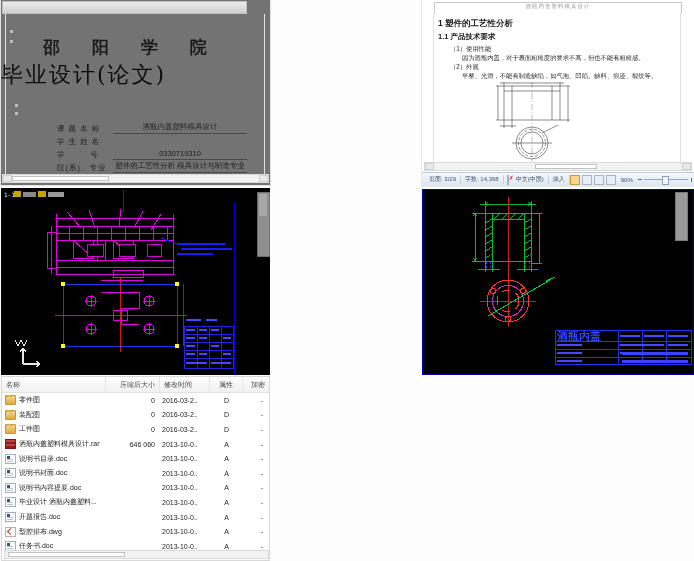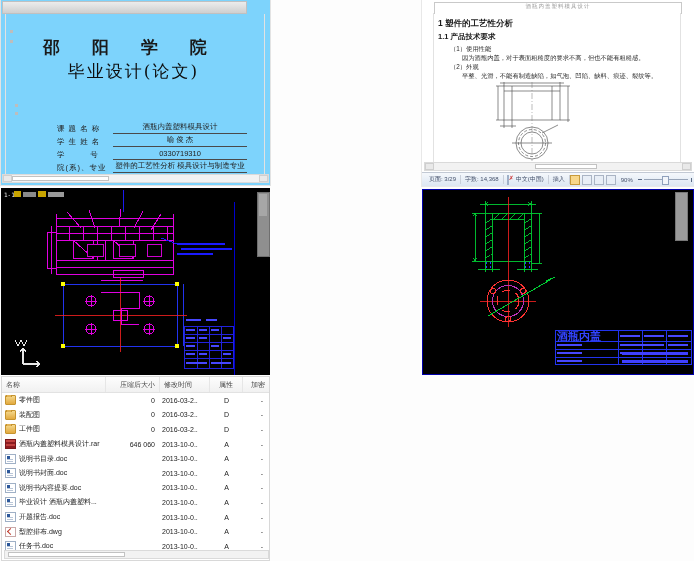--- a/index.html
+++ b/index.html
@@ -1,30 +1,30 @@
 <!DOCTYPE html>
 <html><head>
 <meta charset="utf-8">
 <style>
   html,body{margin:0;padding:0;background:#fff;}
   .canvas{position:relative;width:694px;height:561px;background:#fdfdfd;overflow:hidden;
           font-family:"Liberation Sans",sans-serif;}
   .panel{position:absolute;}
 
   
-  #cover{left:1px;top:0;width:269px;height:185px;background:#7dd3fc;box-shadow:0 0 0 1px #e3e3e3;}
+  #cover{left:1px;top:0;width:269px;height:185px;background:#737373;box-shadow:0 0 0 1px #e3e3e3;}
   .chrome{position:absolute;left:1px;top:1px;width:243px;height:11px;
           background:linear-gradient(#ececec,#cfcfcf);border:1px solid #c0c0c0;}
   .page-edge{position:absolute;background:#e2e2e2;}
   .pmark{position:absolute;width:3px;height:3px;background:#bdbdbd;}
   .school{position:absolute;top:36px;left:0;right:8px;text-align:center;
           font-family:"DejaVu Serif",serif;font-weight:bold;font-size:17px;
           letter-spacing:13px;color:#1a1a1a;white-space:nowrap;}
-  .maintitle{position:absolute;top:60px;left:0;right:4px;text-align:center;
-          font-family:"DejaVu Serif",serif;font-size:17px;letter-spacing:2px;color:#0d0d0d;white-space:nowrap;}
+  .maintitle{position:absolute;top:60px;left:0;right:4px;
+          font-family:"DejaVu Serif",serif;font-size:22px;letter-spacing:2px;color:#0d0d0d;white-space:nowrap;}
   .fields{position:absolute;top:121px;left:32px;width:214px;font-size:7.5px;color:#222;}
   .frow2{display:flex;height:13px;align-items:flex-end;}
   .flabel{width:56px;letter-spacing:1px;white-space:pre;margin-left:24px;}
   .fvalue{flex:1;text-align:center;border-bottom:1px solid #4a4a4a;padding-bottom:1px;white-space:nowrap;}
 
   
   .hscroll{position:absolute;height:7px;background:#f2f2f2;border:1px solid #dadada;}
   .hthumb{position:absolute;top:1px;height:3px;background:#ffffff;border:1px solid #c2c2c2;}
   .harrow{position:absolute;top:0;width:7px;height:5px;background:#e9e9e9;border:1px solid #cfcfcf;}
 
@@ -97,21 +97,20 @@
     <div class="pmark" style="left:14px;top:112px;"></div>
     <div class="school">邵 阳 学 院</div>
     <div class="maintitle">毕业设计(论文)</div>
     <div class="fields">
       <div class="frow2">
         <span class="flabel">课 题 名 称</span>
         <span class="fvalue">酒瓶内盖塑料模具设计</span>
       </div>
       <div class="frow2">
         <span class="flabel">学 生 姓 名</span>
-        <span class="fvalue">喻  俊  杰</span>
       </div>
       <div class="frow2">
         <span class="flabel">学        号</span>
         <span class="fvalue">0330719310</span>
       </div>
       <div class="frow2">
         <span class="flabel">院(系)、专业</span>
         <span class="fvalue">塑件的工艺性分析  模具设计与制造专业</span>
       </div>
     </div>

